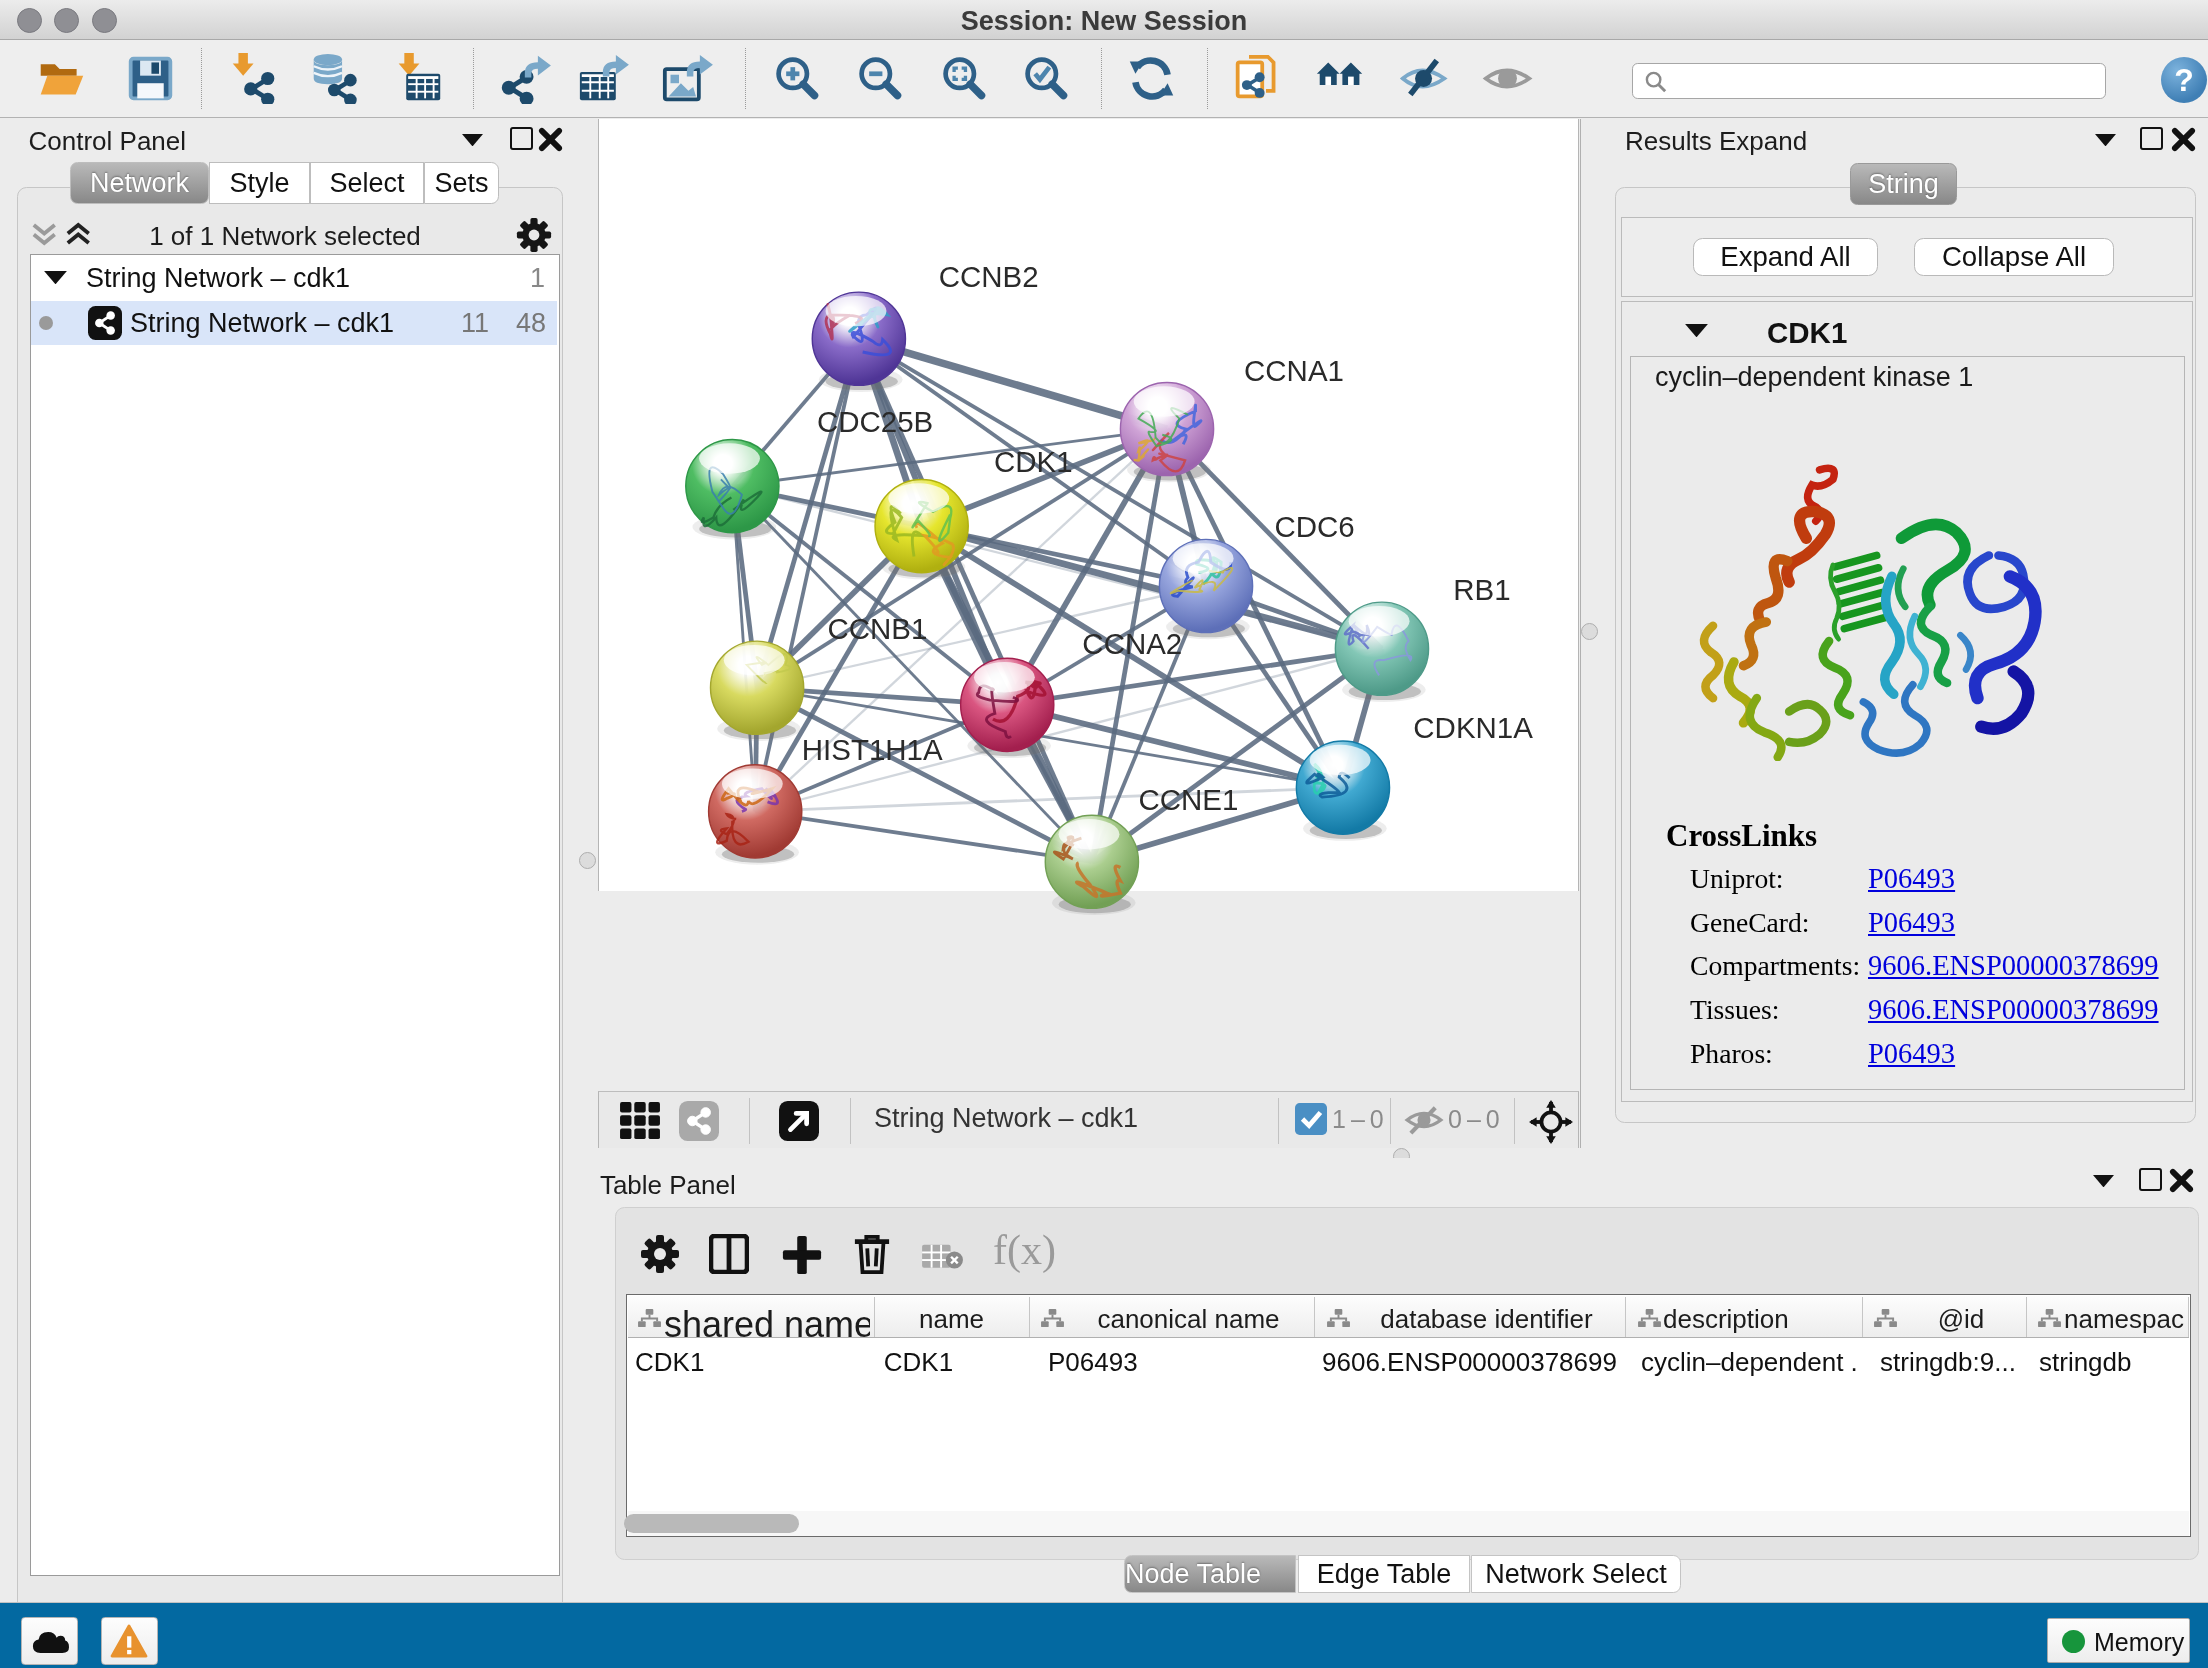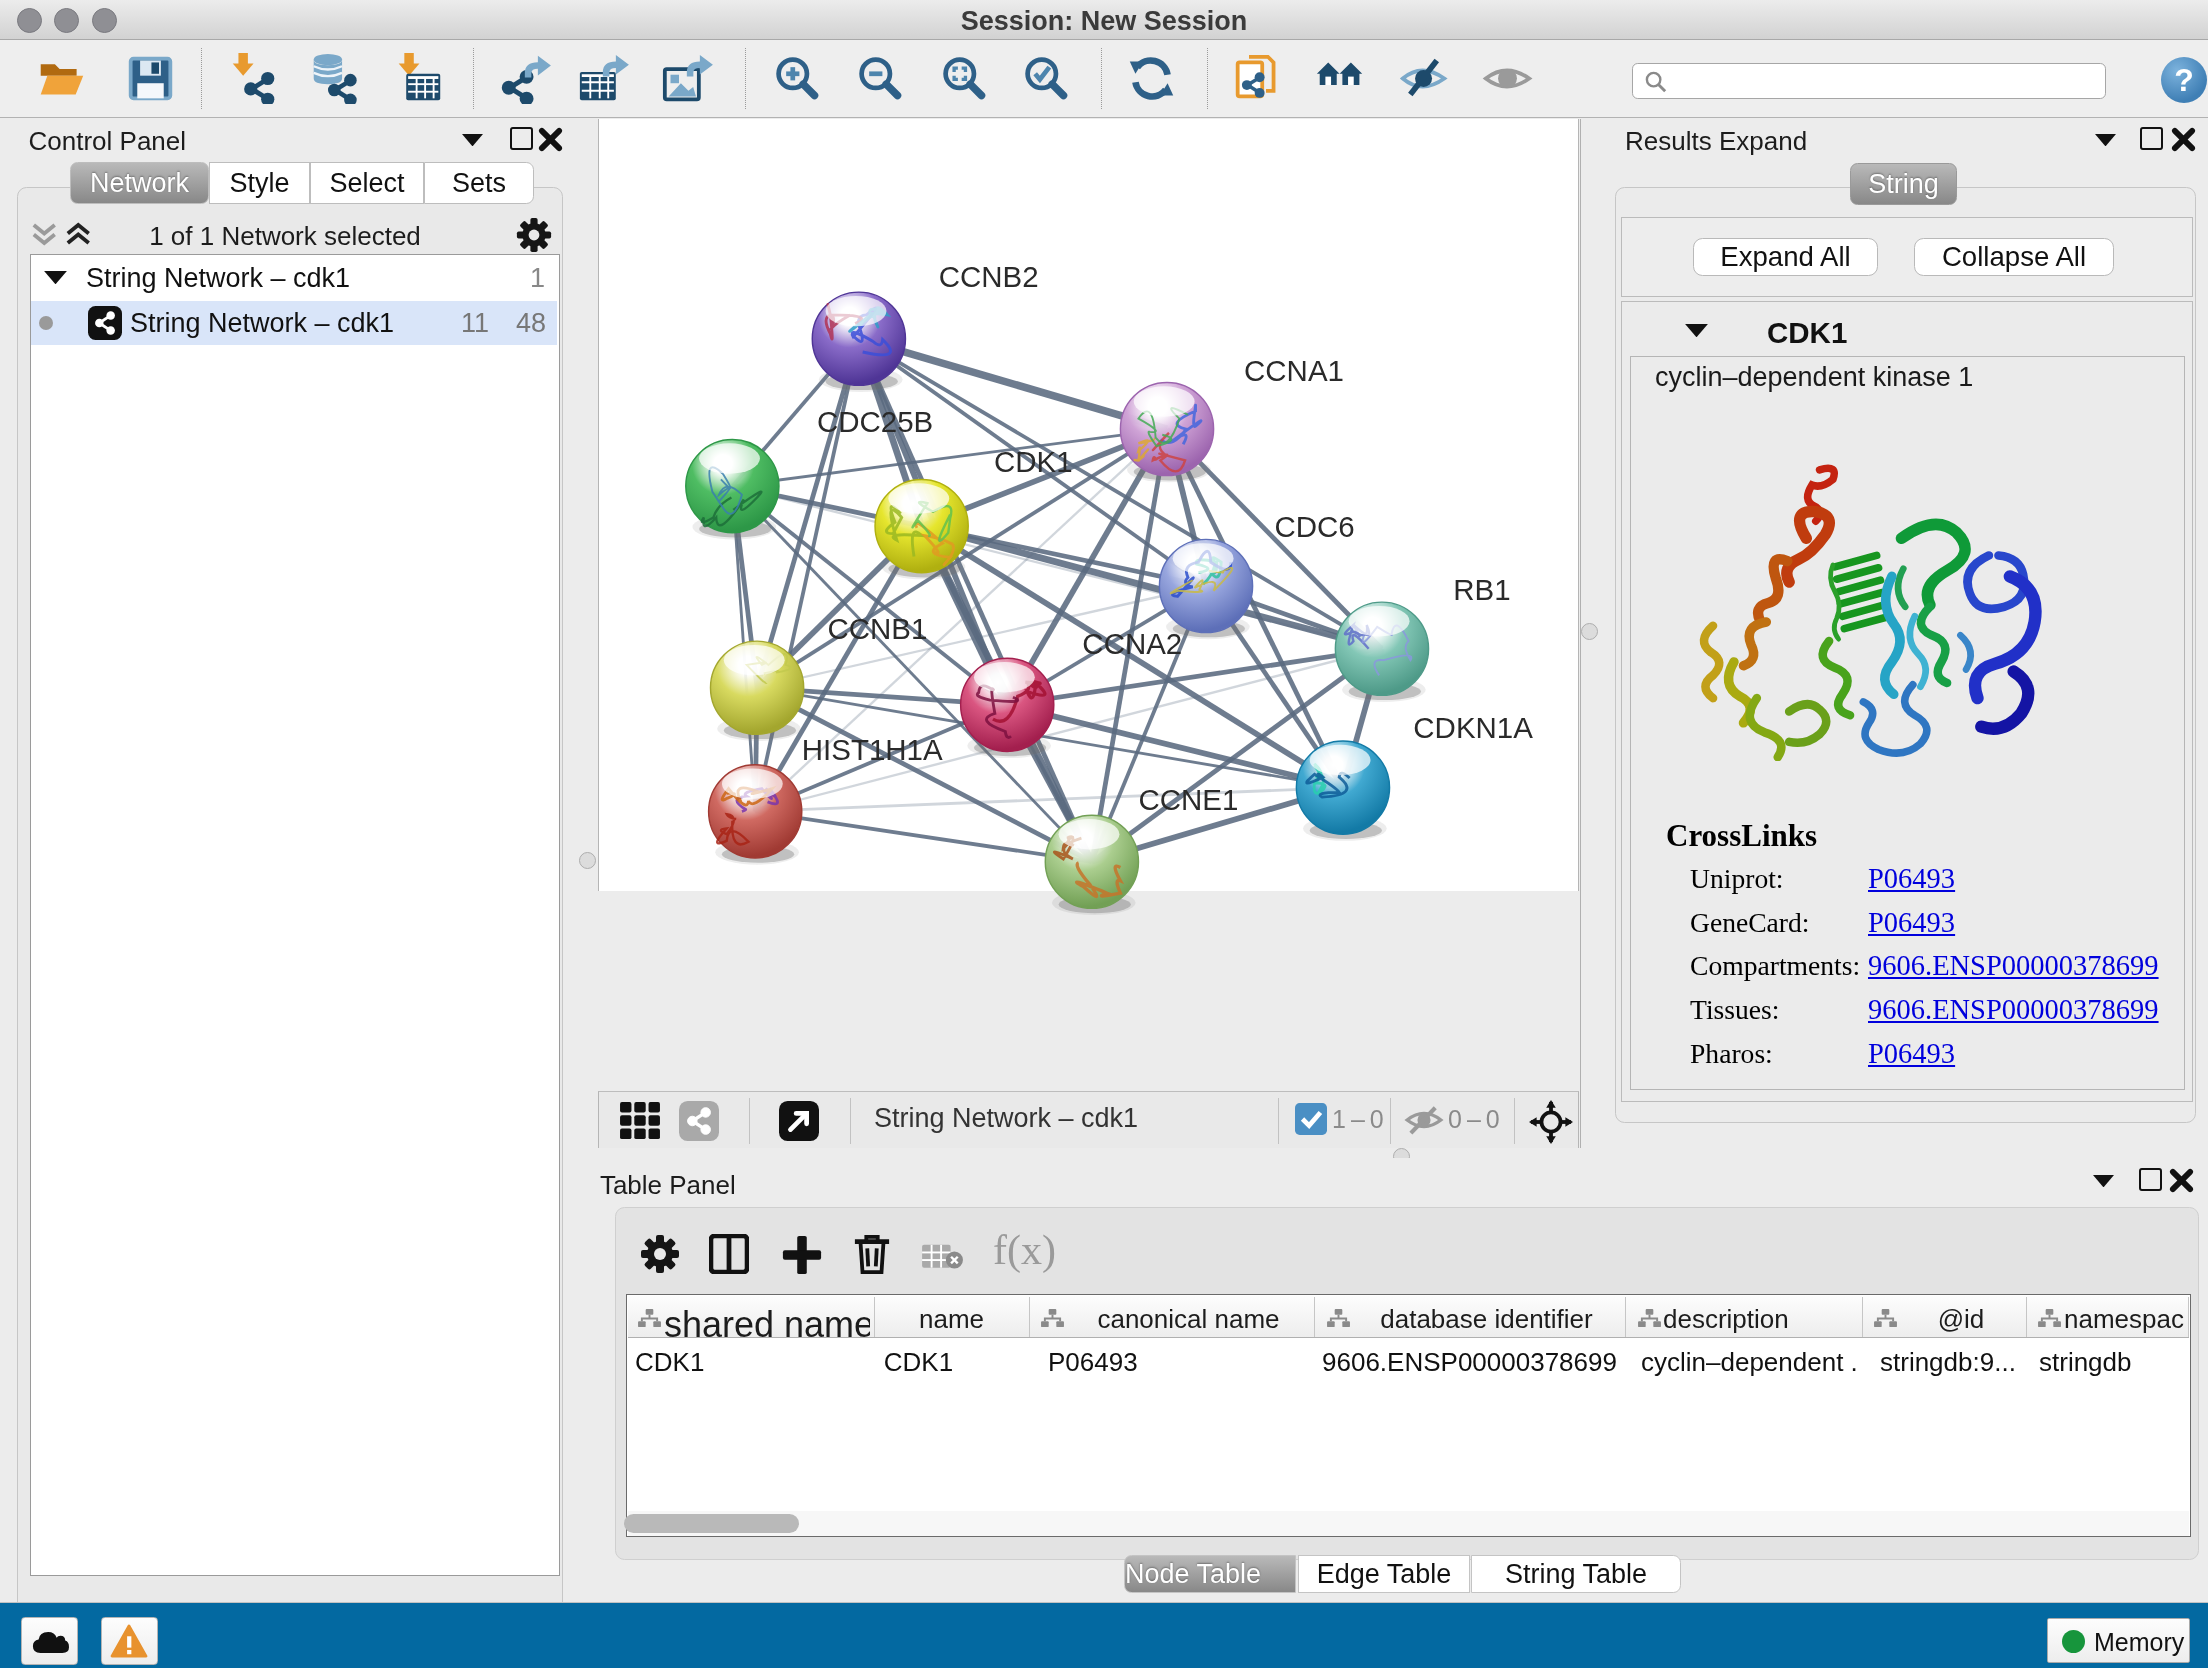--- a/index.html
+++ b/index.html
@@ -190,21 +190,21 @@
     <div class="abs" style="left:538px;top:7.6px"><svg width="25" height="25" viewBox="0 0 26 26">
         <g stroke="#111" stroke-width="6" stroke-linecap="round">
           <line x1="4" y1="4" x2="22" y2="22"></line>
           <line x1="22" y1="4" x2="4" y2="22"></line>
         </g>
       </svg></div>
     <div class="abs" style="left:17px;top:68px;width:546px;height:1462px;background:#e9e9e9;border:1px solid #c6c6c6;border-radius:9.5px"></div>
     <div class="abs graytab" style="left:70px;top:43px;width:139px;height:42px;border-radius:7.6px;border:1px solid #bdbdbd;font-size:27px;text-align:center;line-height:40px">Network</div>
     <div class="abs whtab" style="left:209px;top:43px;width:101px;height:42px;border-radius:0;border:1px solid #bdbdbd;font-size:27px;text-align:center;line-height:40px">Style</div>
     <div class="abs whtab" style="left:310px;top:43px;width:114px;height:42px;border-radius:0;border:1px solid #bdbdbd;font-size:27px;text-align:center;line-height:40px">Select</div>
-    <div class="abs whtab" style="left:424px;top:43px;width:110px;height:42px;border-radius:0 7.6px 7.6px 0;border:1px solid #bdbdbd;font-size:27px;text-align:center;line-height:40px">Sets</div>
+    <div class="abs whtab" style="left:424px;top:43px;width:75px;height:42px;border-radius:0 7.6px 7.6px 0;border:1px solid #bdbdbd;font-size:27px;text-align:center;line-height:40px">Sets</div>
     <div class="abs" style="left:30px;top:103px"><svg width="28.5" height="25" viewBox="0 0 30 26">
         <g fill="none" stroke="#9a9a9a" stroke-width="4">
           <path d="M4 3 L15 12 L26 3"></path>
           <path d="M4 13 L15 22 L26 13"></path>
         </g>
       </svg></div>
     <div class="abs" style="left:64px;top:103px"><svg width="28.5" height="25" viewBox="0 0 30 26">
         <g fill="none" stroke="#222" stroke-width="4">
           <path d="M4 12 L15 3 L26 12"></path>
           <path d="M4 22 L15 13 L26 22"></path>
@@ -737,21 +737,21 @@
     <div class="abs" style="left:266px;top:189px;width:109px;font-size:26px;color:#111;text-align:center;overflow:hidden;white-space:nowrap">CDK1</div>
     <div class="abs" style="left:450px;top:189px;width:247px;font-size:26px;color:#111;text-align:left;overflow:hidden;white-space:nowrap">P06493</div>
     <div class="abs" style="left:716px;top:189px;width:311px;font-size:26px;color:#111;text-align:center;overflow:hidden;white-space:nowrap">9606.ENSP00000378699</div>
     <div class="abs" style="left:1043px;top:189px;width:219px;font-size:26px;color:#111;text-align:left;overflow:hidden;white-space:nowrap">cyclin–dependent ...</div>
     <div class="abs" style="left:1282px;top:189px;width:143px;font-size:26px;color:#111;text-align:left;overflow:hidden;white-space:nowrap">stringdb:9...</div>
     <div class="abs" style="left:1441px;top:189px;width:143px;font-size:26px;color:#111;text-align:left;overflow:hidden;white-space:nowrap">stringdb</div>
     <div class="abs" style="left:29.5px;top:353px;width:1561px;height:25px;background:#f7f7f7"></div>
     <div class="abs" style="left:26px;top:356px;width:175px;height:19px;background:#b9b9b9;border-radius:9.5px"></div>
     <div class="abs graytab" style="left:526px;top:397px;width:172px;height:38px;border-radius:7.6px 0 0 7.6px;border:1px solid #c4c4c4;font-size:27px;text-align:left;line-height:36px">Node Table</div>
     <div class="abs whtab" style="left:700px;top:397px;width:172px;height:38px;border-radius:0;border:1px solid #c4c4c4;font-size:27px;text-align:center;line-height:36px">Edge Table</div>
-    <div class="abs whtab" style="left:873px;top:397px;width:210px;height:38px;border-radius:0 7.6px 7.6px 0;border:1px solid #c4c4c4;font-size:27px;text-align:center;line-height:36px">String Table</div>
+    <div class="abs whtab" style="left:873px;top:397px;width:210px;height:38px;border-radius:0 7.6px 7.6px 0;border:1px solid #c4c4c4;font-size:27px;text-align:center;line-height:36px">Network Select</div>
   </div>
 <div class="abs" style="left:0;top:1602px;width:2208px;height:72px;background:#0369a1;border-top:1px solid #c2c2c2">
     <div class="abs" style="left:21px;top:14.3px;width:57px;height:48px;background:linear-gradient(#fdfdfd,#ededed);border:1px solid #b4b4b4;border-radius:3.8px"></div>
     <svg class="abs" style="left:31px;top:25px" width="38" height="27" viewBox="0 0 40 28">
       <path d="M10 26 Q2 26 2 19 Q2 13 8 12 Q9 4 18 4 Q25 4 27 10 Q28 8 31 8 Q36 8 36 13 Q40 14 40 20 Q40 26 33 26 Z" fill="#111"></path>
     </svg>
     <div class="abs" style="left:101px;top:14.3px;width:57px;height:48px;background:linear-gradient(#fdfdfd,#ededed);border:1px solid #b4b4b4;border-radius:3.8px"></div>
     <svg class="abs" style="left:110px;top:21px" width="38" height="34" viewBox="0 0 40 36">
       <path d="M20 2 L38 34 L2 34 Z" fill="#e8922e" stroke="#e8922e" stroke-width="3" stroke-linejoin="round"></path>
       <rect x="18" y="13" width="4.5" height="12" fill="#fff"></rect>

